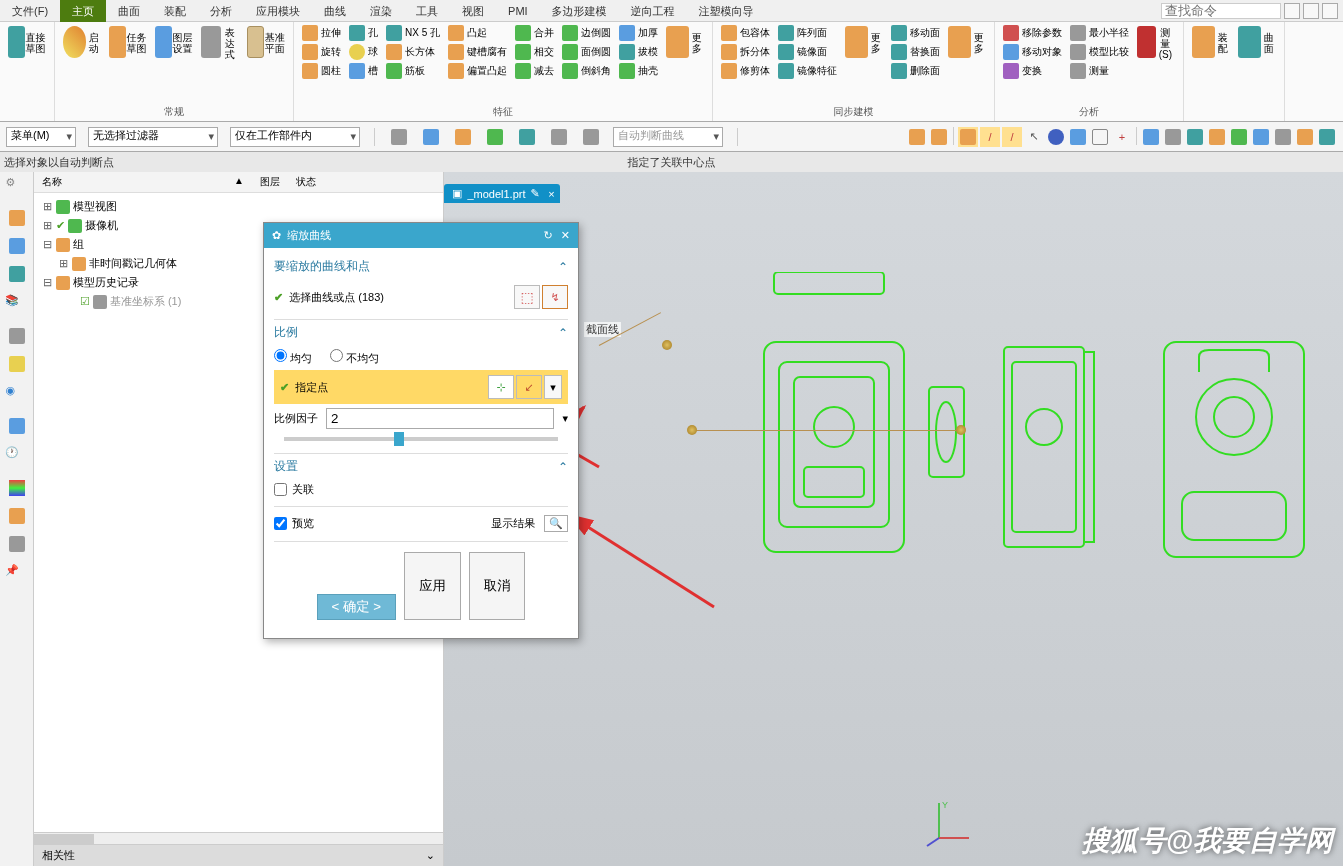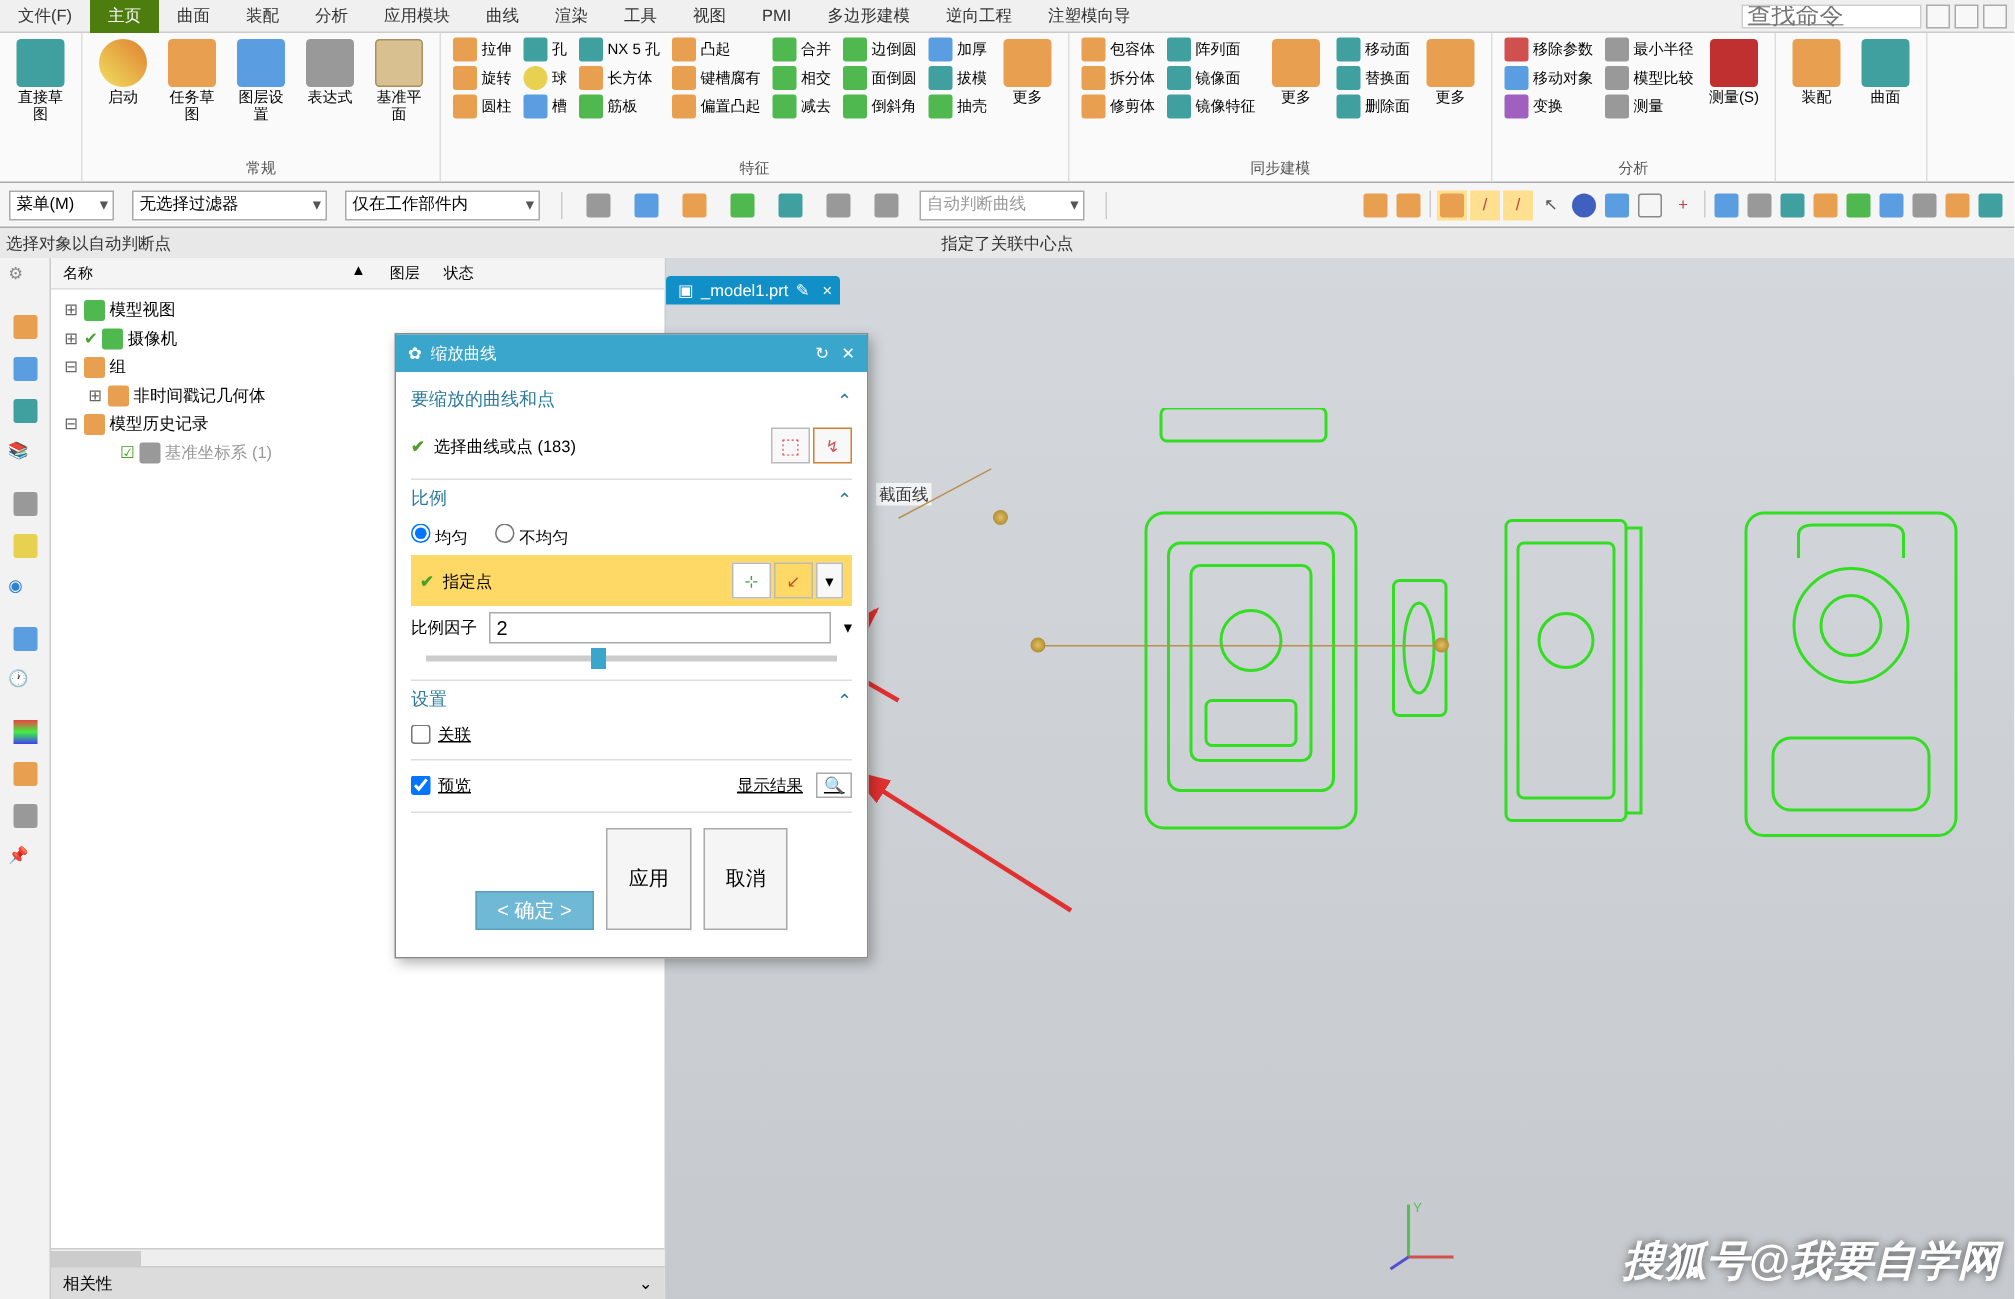--- a/index.html
+++ b/index.html
@@ -3,29 +3,29 @@
 <meta charset="utf-8">
 <style>
 * { box-sizing: border-box; margin: 0; padding: 0; }
 body { font-family: "Microsoft YaHei", Arial, sans-serif; font-size: 11px; background: #fff; overflow: hidden; width: 1343px; height: 866px; position: relative; }
 
 
 .menubar { height: 22px; background: #f0f0f0; display: flex; align-items: center; border-bottom: 1px solid #ccc; }
 .menu-item { padding: 0 12px; height: 22px; line-height: 22px; cursor: pointer; color: #333; }
 .menu-item.active { background: #4d7c0f; color: white; }
 .menu-right { margin-left: auto; display: flex; align-items: center; padding-right: 5px; gap: 3px; }
-.search-box { width: 120px; height: 16px; border: 1px solid #ccc; font-size: 16px; padding: 0 3px; color: #999; text-decoration: underline; }
+.search-box { width: 120px; height: 16px; border: 1px solid #ccc; font-size: 13px; padding: 0 3px; color: #999; }
 .small-btn { width: 16px; height: 16px; border: 1px solid #aaa; background: #f8f8f8; }
 
 
 .ribbon { height: 100px; background: #fafafa; border-bottom: 1px solid #aaa; display: flex; }
 .ribbon-group { border-right: 1px solid #ddd; padding: 2px 6px 0 6px; display: flex; flex-direction: column; }
 .ribbon-group-content { flex: 1; display: flex; gap: 4px; align-items: flex-start; }
 .ribbon-group-label { text-align: center; font-size: 10px; color: #555; padding: 2px 0; }
-.big-btn { display: flex; flex-direction: column; align-items: center; width: 42px; padding: 2px; cursor: pointer; }
+.big-btn { display: flex; flex-direction: row; align-items: center; width: 42px; padding: 2px; cursor: pointer; }
 .big-btn .icon { width: 32px; height: 32px; margin-bottom: 2px; }
 .big-btn .label { font-size: 10px; text-align: center; line-height: 11px; }
 .small-btns { display: flex; flex-direction: column; gap: 1px; }
 .small-row { display: flex; align-items: center; gap: 3px; padding: 1px 2px; cursor: pointer; font-size: 10px; white-space: nowrap; }
 .small-row .si { width: 16px; height: 16px; flex-shrink: 0; }
 
 
 .toolbar { height: 30px; background: #f5f5f5; border-bottom: 1px solid #aaa; display: flex; align-items: center; padding: 0 6px; gap: 12px; }
 .combo { height: 20px; border: 1px solid #aaa; background: white; font-size: 11px; padding: 0 18px 0 4px; position: relative; }
 .combo::after { content: '▾'; position: absolute; right: 3px; top: 2px; color: #555; }
@@ -71,21 +71,21 @@
 .check-green { color: #4ca027; font-weight: bold; }
 .sel-btns { margin-left: auto; display: flex; gap: 2px; }
 .sel-btn { width: 26px; height: 24px; border: 1px solid #bbb; background: #f8f8f8; display:flex; align-items:center; justify-content:center; }
 .radio-row { display: flex; gap: 18px; padding: 4px 0; font-size: 11px; }
 .highlight-row { background: #ffd966; padding: 5px 6px; display: flex; align-items: center; gap: 6px; }
 .field-row { display: flex; align-items: center; padding: 4px 0; gap: 8px; font-size: 11px; }
 .field-row input[type=text] { flex: 1; border: 1px solid #aaa; padding: 2px 4px; }
 .slider-row { padding: 4px 0 8px 0; }
 .slider-track { height: 4px; background: #ccc; position: relative; margin: 0 10px; }
 .slider-thumb { position: absolute; top: -5px; width: 10px; height: 14px; background: #3aa6cc; left: 40%; }
-.check-row { padding: 3px 0; display: flex; align-items: center; gap: 5px; font-size: 11px; text-decoration: underline; }
+.check-row { padding: 3px 0; display: flex; align-items: center; gap: 5px; font-size: 11px; }
 .dlg-combo { border: 1px solid #888; background: linear-gradient(#d9e3ea,#bac9d4); padding: 2px 4px; width: 130px; position: relative; color:#333; }
 .dlg-combo::after { content: '▾'; position: absolute; right: 4px; }
 .dlg-btns { display: flex; justify-content: center; gap: 8px; padding: 10px 0 12px 0; border-top: 1px solid #ddd; margin-top: 6px; }
 .dlg-btn { padding: 3px 14px; border: 1px solid #aaa; background: #f5f5f5; }
 .dlg-btn.primary { background: #6fb9d6; color: white; border-color: #5aa0bb; margin-top: 42px; }
 
 
 .cad { position: absolute; top: 100px; left: 140px; }
 .green-path { fill: none; stroke: #33dd22; stroke-width: 2; }
 .annot { position: absolute; font-size: 11px; color: #333; background: rgba(255,255,255,.7); padding: 0 2px; }

